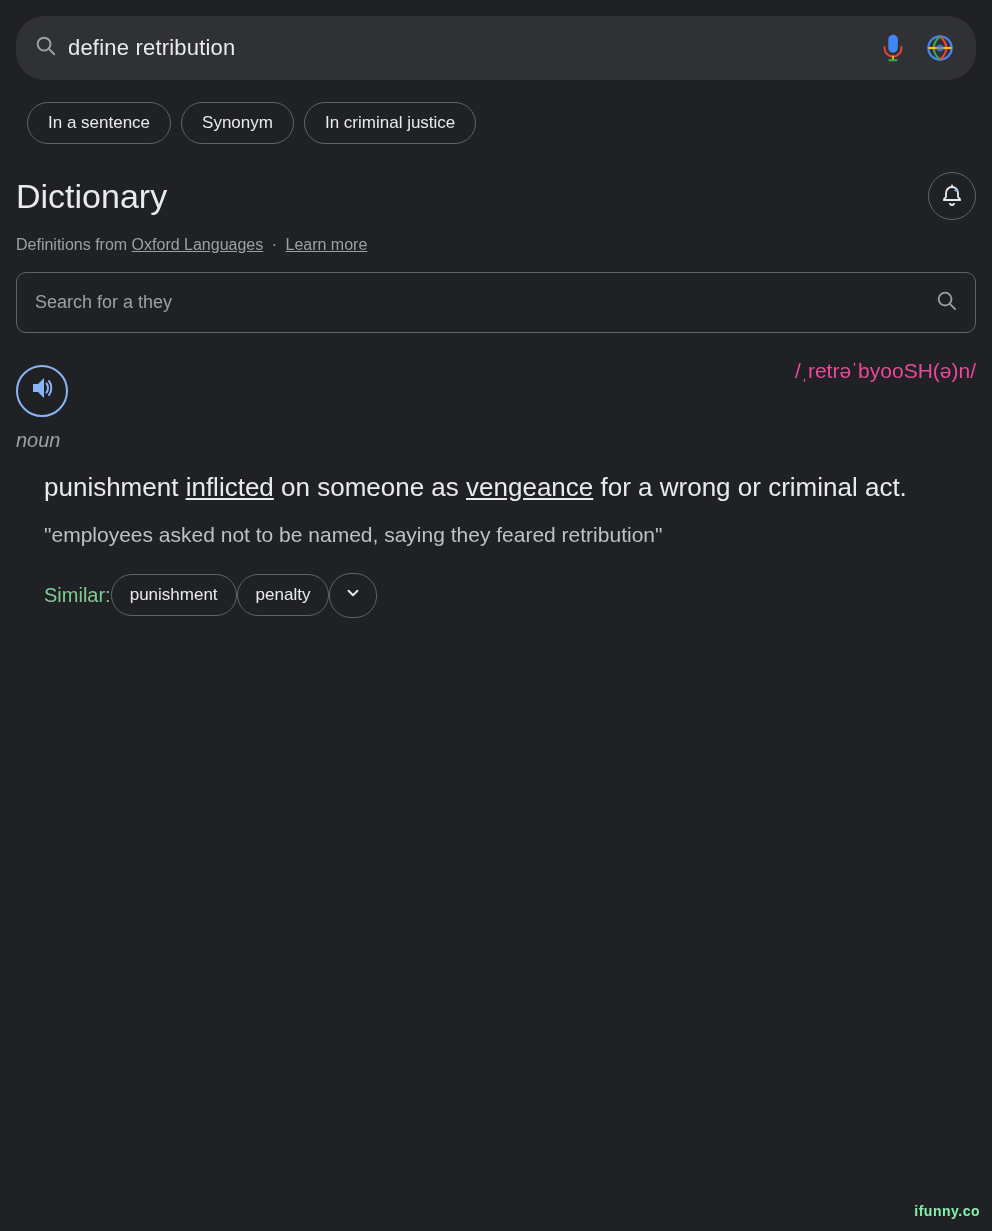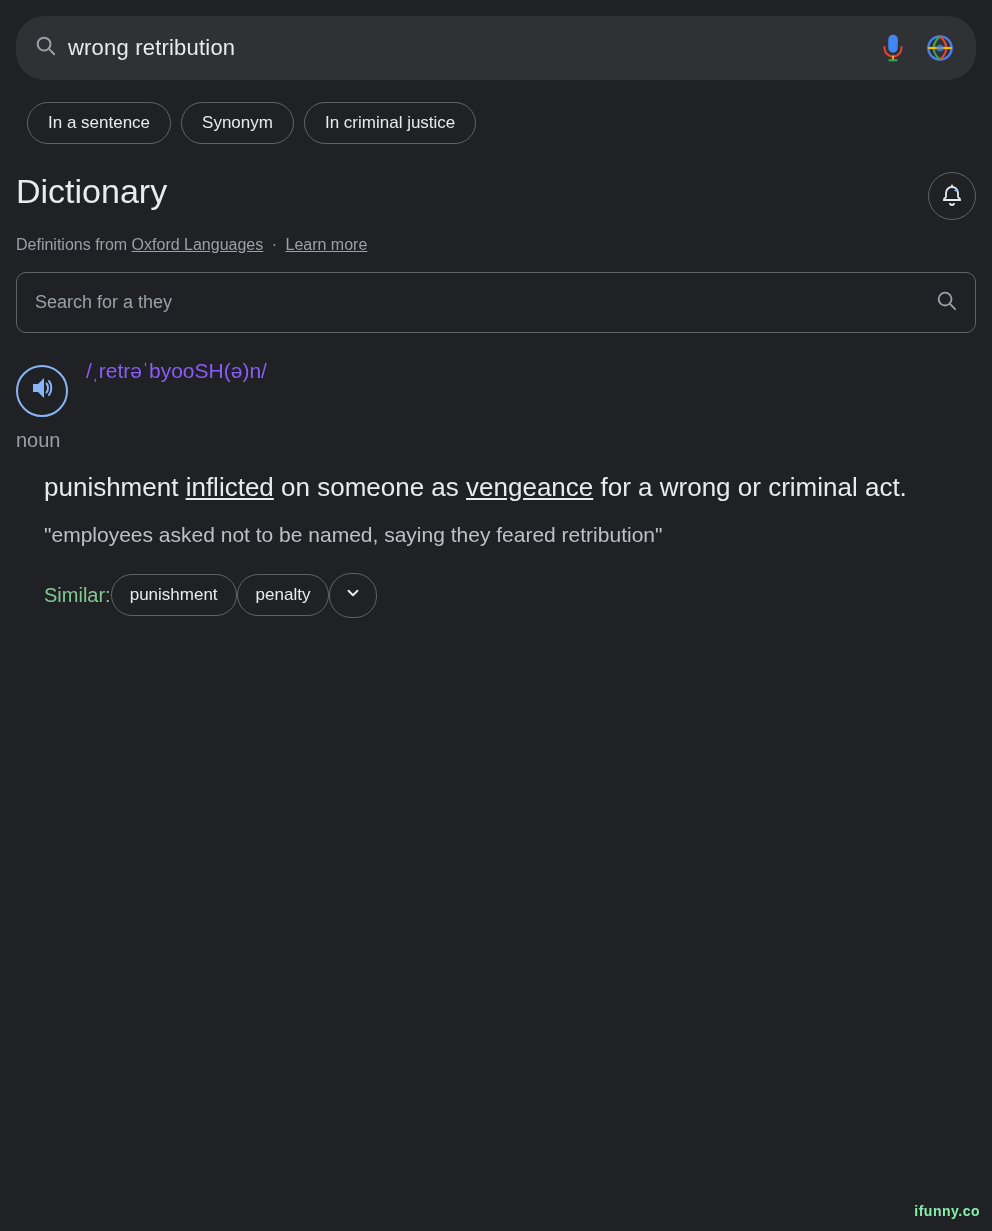--- a/index.html
+++ b/index.html
@@ -68,20 +68,21 @@
       cursor: pointer;
     }
 
     
     .dictionary-section {
       padding: 10px 16px 0 16px;
     }
 
     .dictionary-header {
       display: flex;
+      align-items: center;
       justify-content: space-between;
       margin-bottom: 14px;
     }
 
     .dictionary-title {
       font-size: 34px;
       font-weight: 500;
       color: #e8eaed;
     }
 
@@ -169,27 +170,29 @@
 
     .word-main {
       font-size: 46px;
       font-weight: 400;
       color: #e8eaed;
       letter-spacing: -0.5px;
     }
 
     .word-phonetic {
       font-size: 21px;
-      color: #8b5cf6;
+      color: #ec4899;
       margin-top: 2px;
+      text-align: right;
     }
 
     
     .pos {
       font-size: 20px;
+      font-style: italic;
       color: #9aa0a6;
       margin: 12px 0 16px 0;
     }
 
     
     .definition-block {
       padding-left: 28px;
     }
 
     .definition-text {
@@ -259,21 +262,21 @@
 </head>
 <body>
 
 <div class="search-bar">
   <span class="search-icon-wrap">
     <svg width="22" height="22" viewBox="0 0 24 24" fill="none">
       <circle cx="11" cy="11" r="7" stroke="#9aa0a6" stroke-width="2.2"></circle>
       <line x1="16.5" y1="16.5" x2="22" y2="22" stroke="#9aa0a6" stroke-width="2.2" stroke-linecap="round"></line>
     </svg>
   </span>
-  <span class="search-text">wrong retribution</span>
+  <span class="search-text">define retribution</span>
 
   <svg class="mic-icon" viewBox="0 0 36 36" fill="none">
     <rect width="36" height="36" rx="18" fill="transparent"></rect>
     <path d="M18 4a5 5 0 0 0-5 5v9a5 5 0 0 0 10 0V9a5 5 0 0 0-5-5z" fill="#4285F4"></path>
     <path d="M18 4a5 5 0 0 1 5 5v4.5A5 5 0 0 0 18 9V4z" fill="#4285F4"></path>
     <path d="M9 17v1a9 9 0 0 0 18 0v-1" stroke="#EA4335" stroke-width="2" stroke-linecap="round"></path>
     <path d="M18 27v4" stroke="#FBBC05" stroke-width="2" stroke-linecap="round"></path>
     <path d="M14 31h8" stroke="#34A853" stroke-width="2" stroke-linecap="round"></path>
     <path d="M23 13v5a5 5 0 0 1-5 5" stroke="#34A853" stroke-width="0" fill="none"></path>
   </svg>

